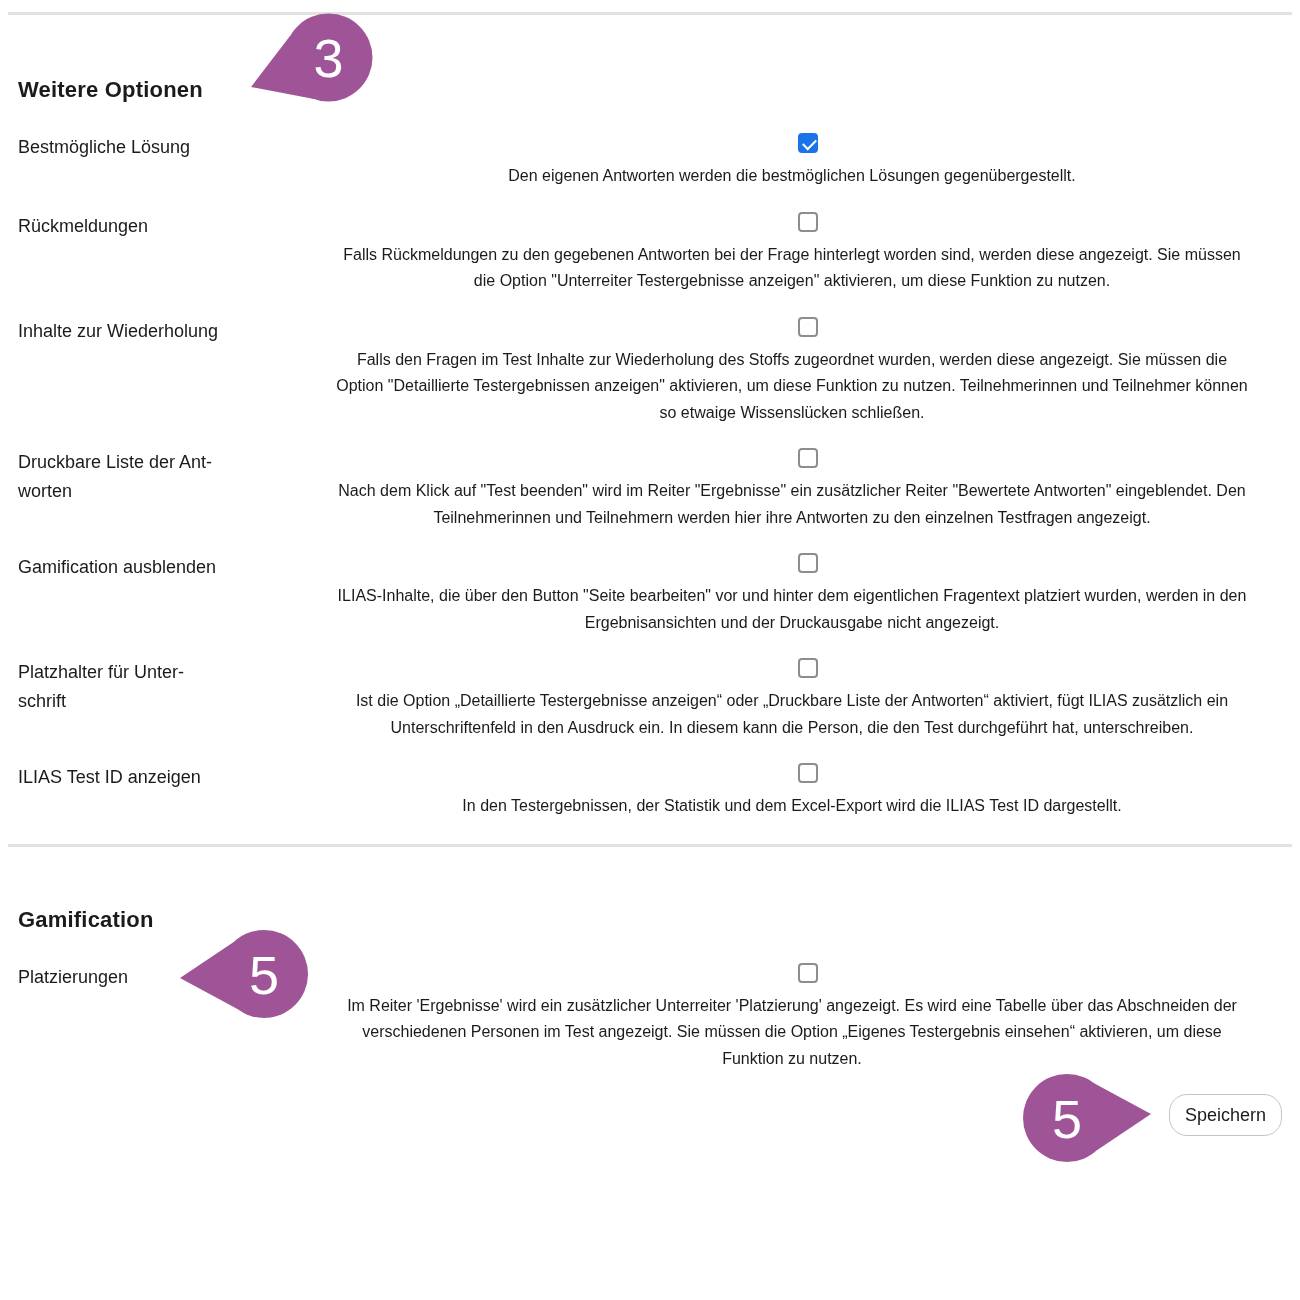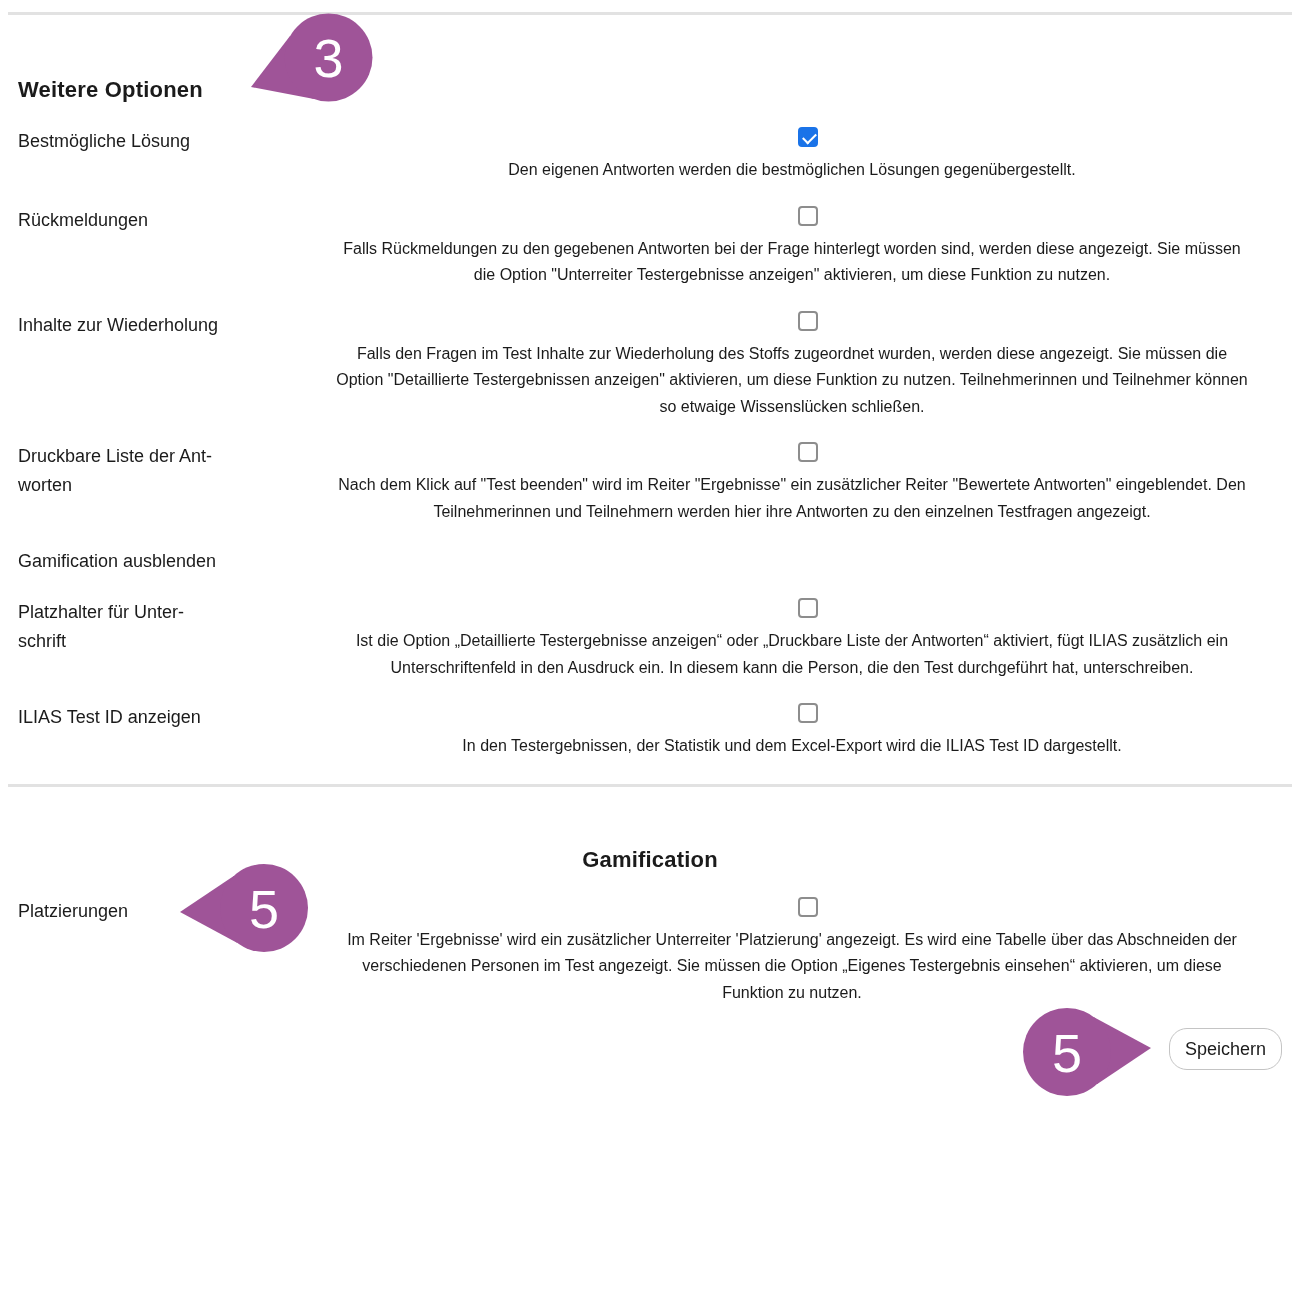--- a/index.html
+++ b/index.html
@@ -12,22 +12,22 @@
   html,body{width:1300px;height:1300px;overflow:hidden;background:#ffffff;}
   body{font-family:"Liberation Sans","DejaVu Sans",sans-serif;color:var(--text);}
   .divider{height:3px;background:var(--divider);margin:0 8px;}
   .divider.top{margin-top:12px;}
   .divider.mid{margin-top:24px;}
   .content{padding:0 18px;}
   h2.section-heading{
     font-size:22px;font-weight:700;letter-spacing:.2px;
     margin-top:62px;position:relative;line-height:26px;
   }
-  h2.section-heading.second{margin-top:60px;text-align:center;}
-  .rows{margin-top:24px;}
+  h2.section-heading.second{margin-top:60px;}
+  .rows{margin-top:30px;}
   .row{display:flex;margin-bottom:22px;position:relative;}
   .row-label{
     flex:0 0 316px;max-width:316px;padding-right:40px;
     font-size:18px;line-height:29px;white-space:pre-line;
   }
   .row-control{flex:1;min-width:0;text-align:center;}
   .checkbox{
     display:inline-block;width:20px;height:20px;border:2px solid #8d8d8d;
     border-radius:4px;background:#fff;position:relative;cursor:pointer;
   }
@@ -104,20 +104,24 @@
       <div class="row-label">Druckbare Liste der Ant-
 worten</div>
       <div class="row-control">
         <span class="checkbox" role="checkbox"></span>
         <p class="desc">Nach dem Klick auf "Test beenden" wird im Reiter "Ergebnisse" ein zusätzlicher Reiter "Bewertete Antworten" eingeblendet. Den Teilnehmerinnen und Teilnehmern werden hier ihre Antworten zu den einzelnen Testfragen angezeigt.</p>
       </div>
     </div>
 
     <div class="row">
       <div class="row-label">Gamification ausblenden</div>
+      <div class="row-control">
+        <span class="checkbox" role="checkbox"></span>
+        <p class="desc">ILIAS-Inhalte, die über den Button "Seite bearbeiten" vor und hinter dem eigentlichen Fragentext platziert wurden, werden in den Ergebnisansichten und der Druckausgabe nicht angezeigt.</p>
+      </div>
     </div>
 
     <div class="row">
       <div class="row-label">Platzhalter für Unter-
 schrift</div>
       <div class="row-control">
         <span class="checkbox" role="checkbox"></span>
         <p class="desc">Ist die Option „Detaillierte Testergebnisse anzeigen“ oder „Druckbare Liste der Antworten“ aktiviert, fügt ILIAS zusätzlich ein Unterschriftenfeld in den Ausdruck ein. In diesem kann die Person, die den Test durchgeführt hat, unterschreiben.</p>
       </div>
     </div>

